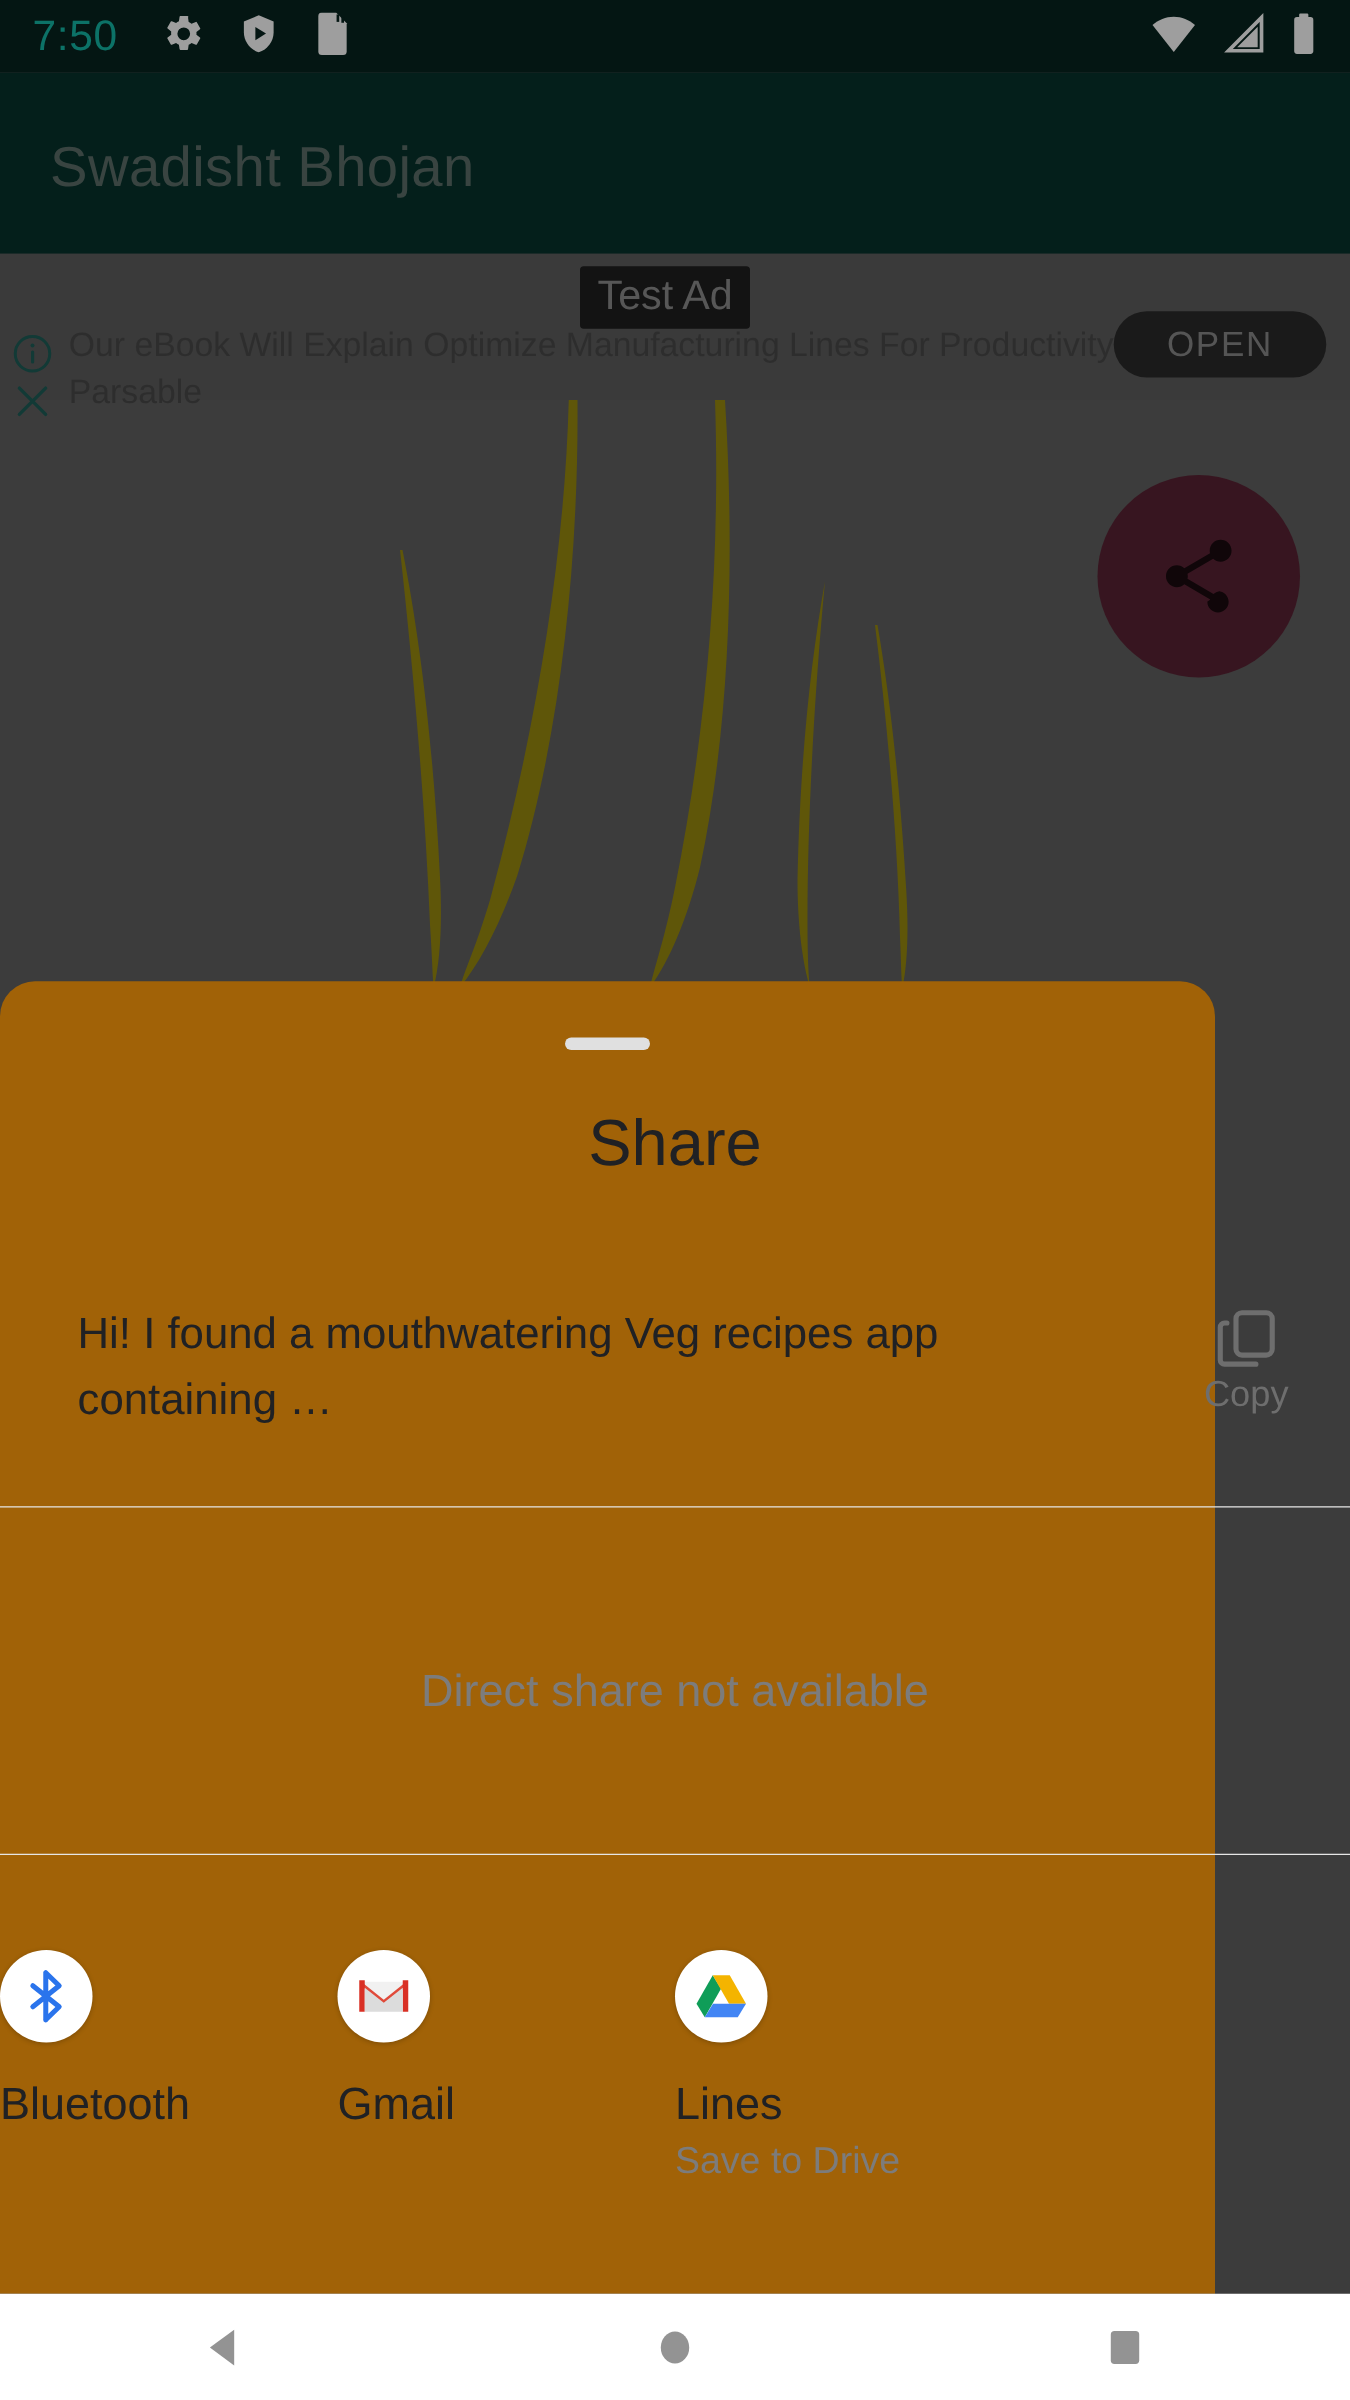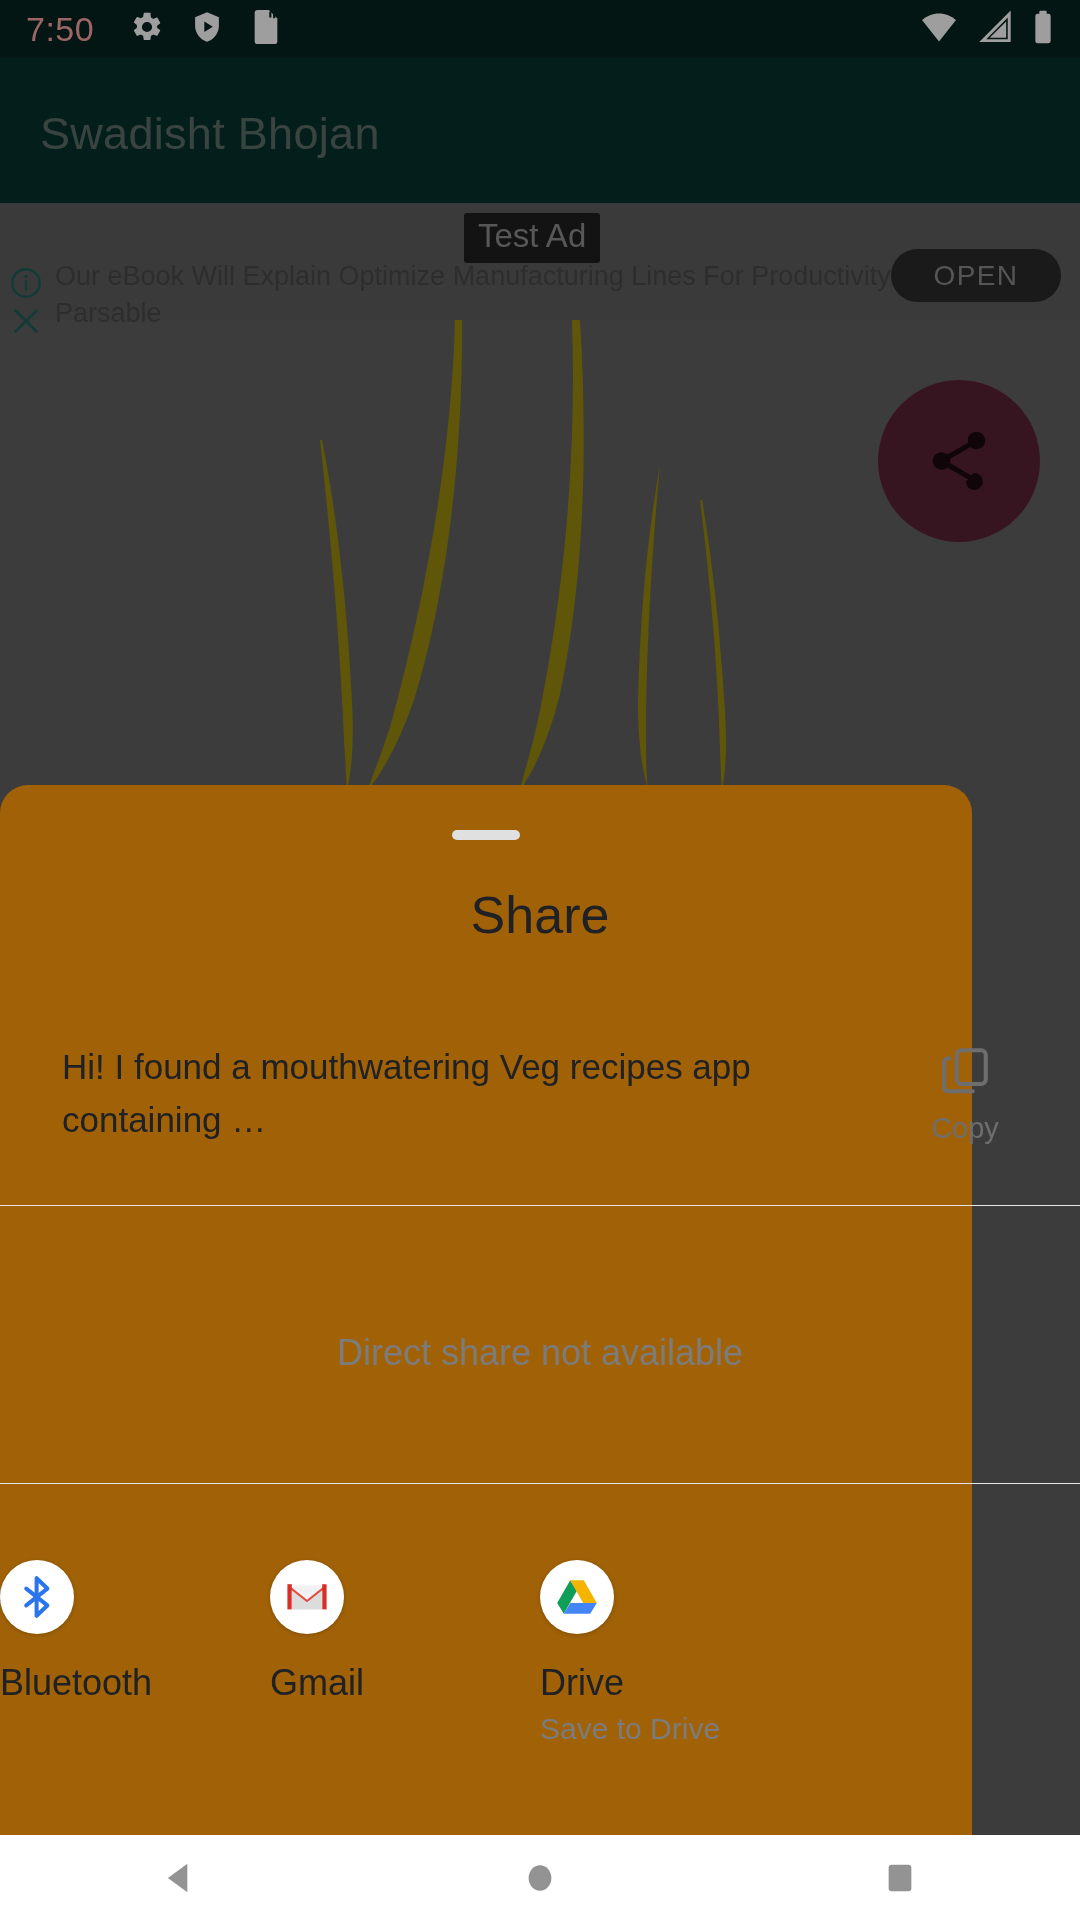--- a/index.html
+++ b/index.html
@@ -17,21 +17,21 @@
     background:#616161;
   }
   #status-bar {
     position:absolute; left:0; top:0; width:1080px; height:58px;
     background:#07241f;
     display:flex; align-items:center;
     padding:0 26px;
     color:#ffffff;
   }
   #status-clock {
-    font-size:34px; letter-spacing:0.5px; color:#fca5a5;
+    font-size:34px; letter-spacing:0.5px; color:#14b8a6;
   }
   .status-left-icons { display:flex; align-items:center; gap:26px; margin-left:36px; }
   .status-right-icons { margin-left:auto; display:flex; align-items:center; gap:18px; }
   .sicon { display:block; }
 
   #app-bar {
     position:absolute; left:0; top:58px; width:1080px; height:145px;
     background:#07332c;
   }
   #app-title {
@@ -106,22 +106,22 @@
   }
 
   #preview-row {
     position:absolute; left:0; top:1020px; width:945px; height:170px;padding-left:36px;
   }
   #share-message {
     position:absolute; left:62px; top:20px; width:760px;
     font-size:35px; line-height:53px; color:#202124;
   }
   #copy-action {
-    position:absolute; left:890px; top:22px;
-    width:150px; display:flex; flex-direction:column; align-items:center; gap:12px;
+    position:absolute; left:922px; top:22px;
+    width:150px; display:flex; flex-direction:column; align-items:center; 
   }
   #copy-label { font-size:29px; color:#6e6e6e; }
 
   .divider {
     position:absolute; left:0; width:1080px; height:1px; background:#e6e6e6;
   }
   #divider-top { top:1205px; }
   #divider-bottom { top:1483px; }
 
   #direct-share-message {
@@ -291,21 +291,21 @@
   </div>
 
   <div class="app-target">
     <span class="app-icon-circle">
       <svg width="48" height="48" viewBox="0 0 24 24">
         <path fill="#0f9d58" d="M8.6 3.6 L2.1 15.0 L5.4 20.4 L11.9 9.0z"></path>
         <path fill="#f4b400" d="M8.6 3.6 h6.8 L21.9 15.0 H15.1z"></path>
         <path fill="#4285f4" d="M5.4 20.4 h13.2 L21.9 15.0 H8.7z"></path>
       </svg>
     </span>
-    <span class="app-target-label">Drive</span>
+    <span class="app-target-label">Lines</span>
     <span class="app-target-sublabel">Save to Drive</span>
   </div>
 
 </div>
 
 <div id="nav-bar">
   <div class="nav-button">
     <svg width="44" height="44" viewBox="0 0 24 24">
       <path fill="#939393" d="M16 4.2 L16 19.8 L5.4 12z"></path>
     </svg>

